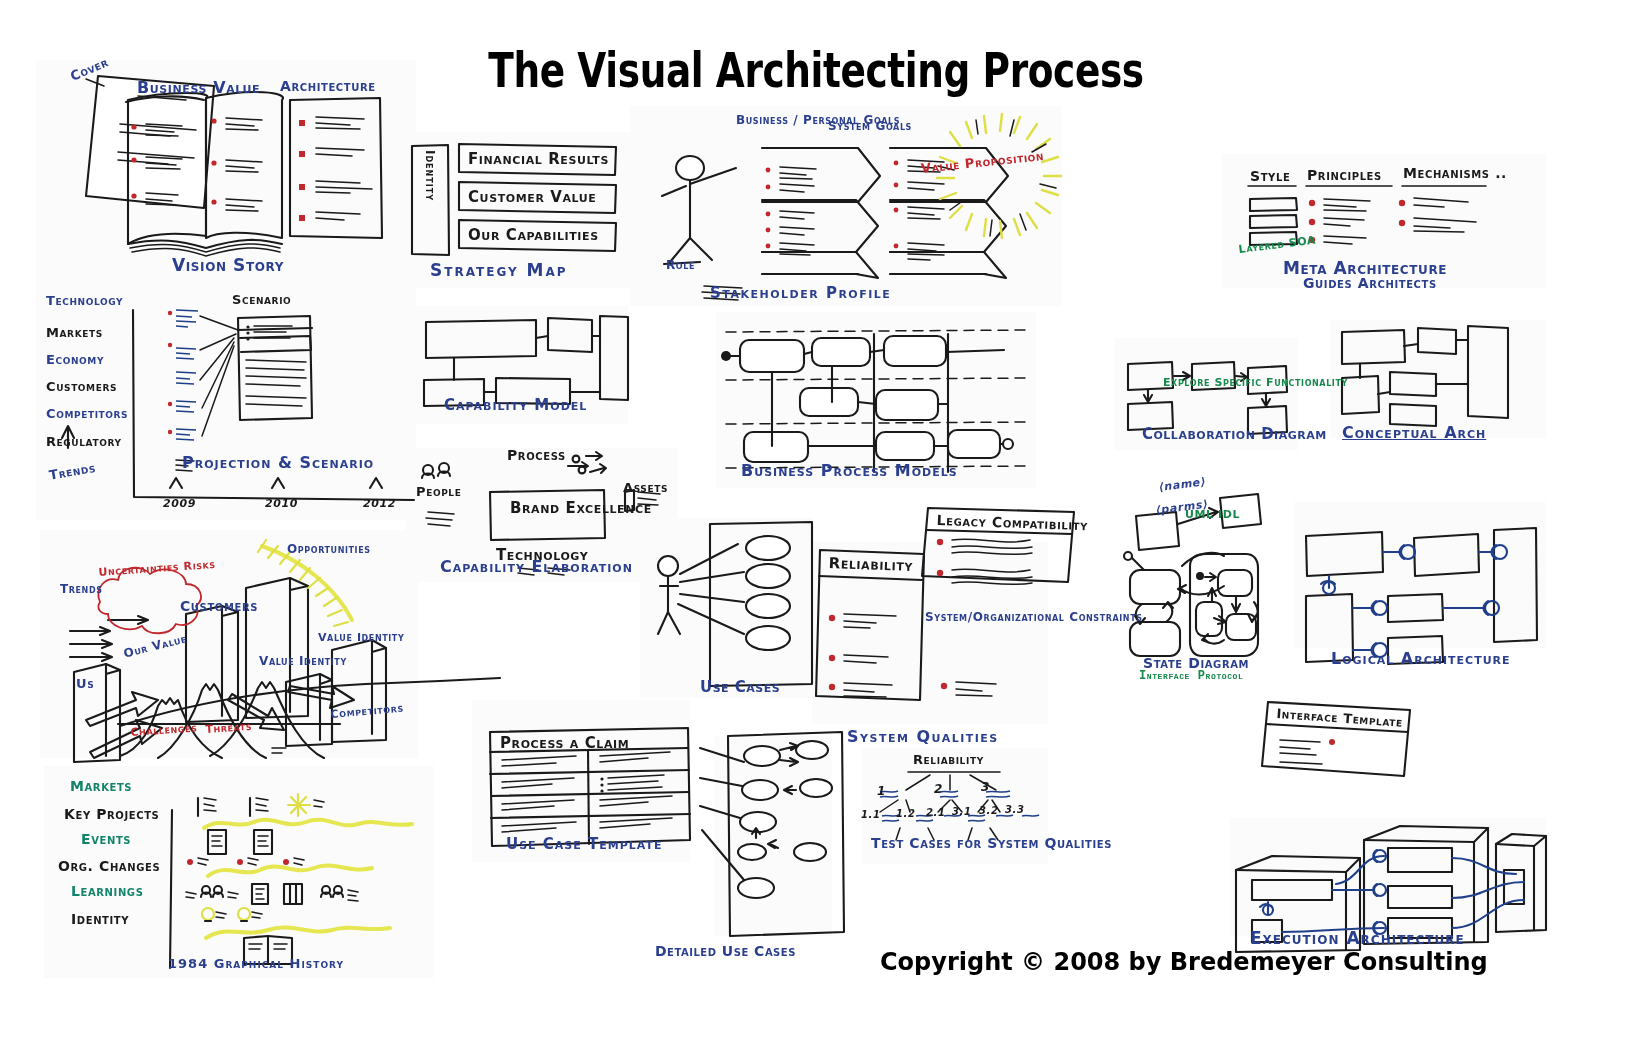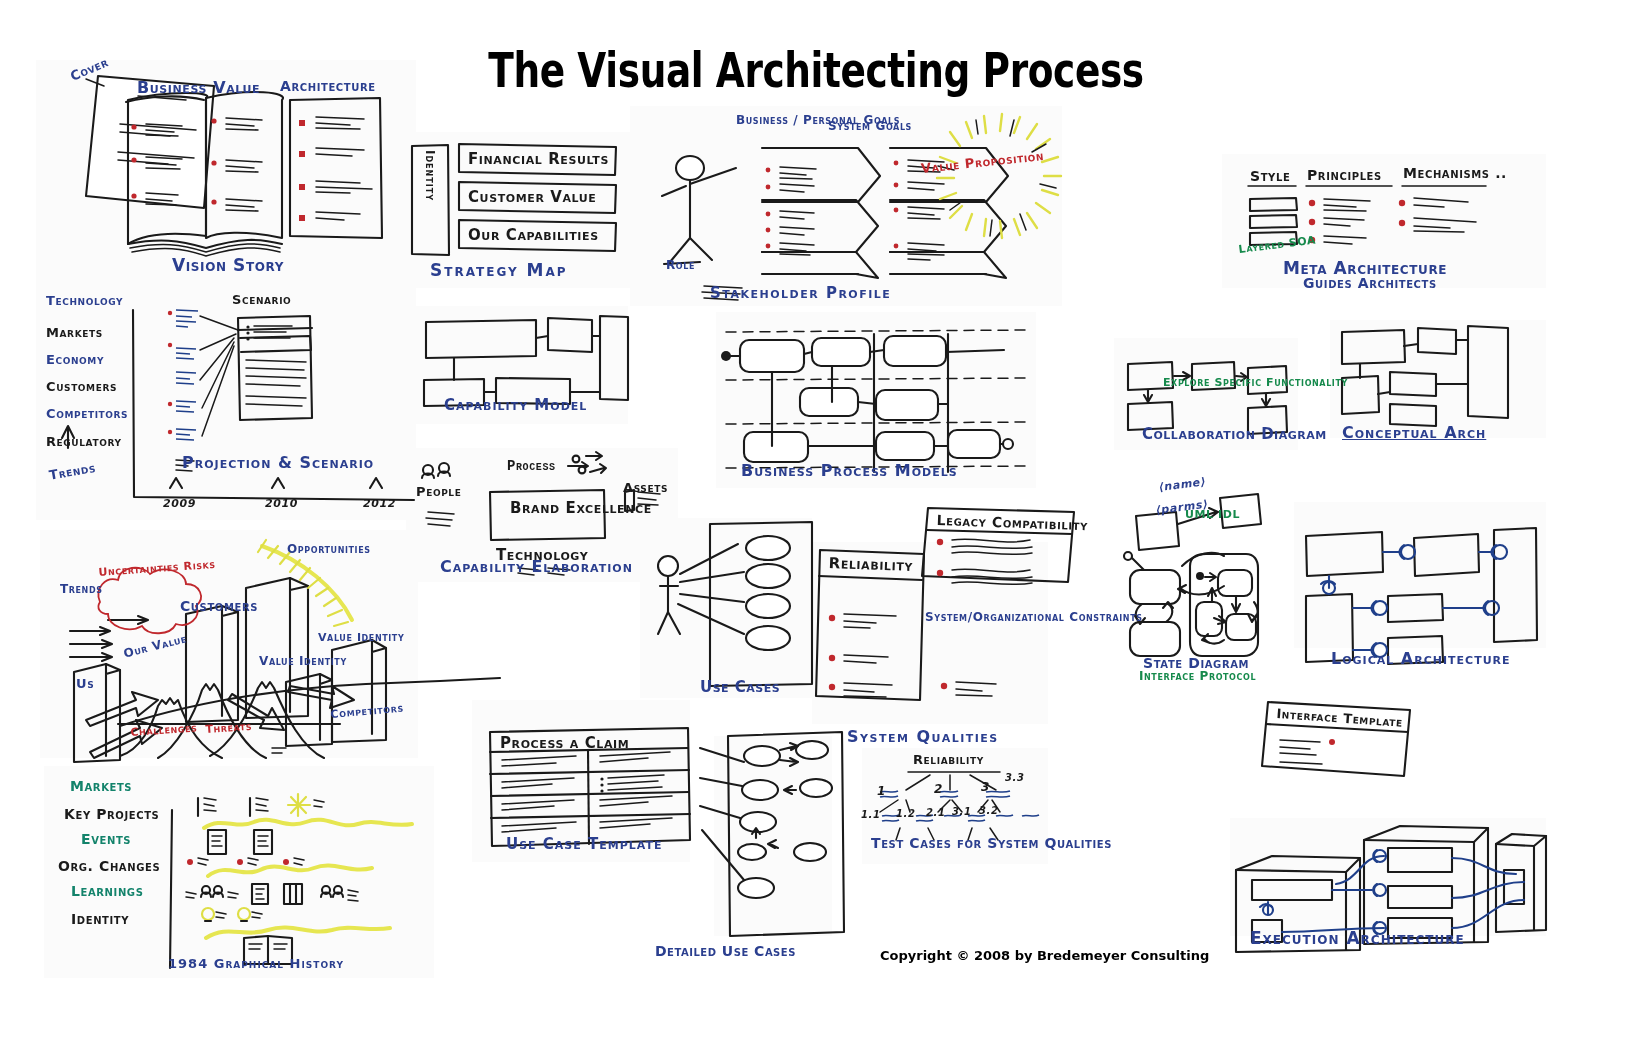--- a/index.html
+++ b/index.html
@@ -20,21 +20,21 @@
     font-size:48px;
     letter-spacing:-0.5px;
     color:#000000;
     transform:scaleX(0.78);
     transform-origin:center top;
     white-space:nowrap;
   }
   .copyright {
     position:absolute; left:880px; top:948px;
     font-family:"DejaVu Sans", sans-serif;
-    font-weight:bold; font-size:13px; color:#000000;
+    font-weight:bold; font-size:24px; color:#000000;
     white-space:nowrap;
   }
 
   
   .hw {
     position:absolute;
     font-family:"DejaVu Sans", sans-serif;
     font-weight:600;
     color:#2b3f8f;
     white-space:nowrap;
@@ -689,21 +689,21 @@
 <div class="hw blk sc s13" style="left:46px; top:434px;">Regulatory</div>
 <div class="hw sc s13" style="left:48px; top:468px; transform:rotate(-10deg);">Trends</div>
 <div class="hw blk sc s13" style="left:232px; top:292px;">Scenario</div>
 <div class="hw sc s16" style="left:182px; top:453px; letter-spacing:1px;">Projection &amp; Scenario</div>
 <div class="hw blk s11" style="left:163px; top:497px;">2009</div>
 <div class="hw blk s11" style="left:265px; top:497px;">2010</div>
 <div class="hw blk s11" style="left:363px; top:497px;">2012</div>
 
 <div class="hw sc s15" style="left:444px; top:396px; letter-spacing:1px;">Capability Model</div>
 
-<div class="hw blk sc s14" style="left:507px; top:458px;font-family:Liberation Mono, monospace;">Process</div>
+<div class="hw blk sc s14" style="left:507px; top:447px;">Process</div>
 <div class="hw blk sc s13" style="left:416px; top:484px;">People</div>
 <div class="hw blk sc s13" style="left:616px; top:480px;margin-left:7px;">Assets</div>
 <div class="hw blk sc s15" style="left:510px; top:499px; white-space:pre-line; line-height:19px; text-align:center;">Brand Excellence</div>
 <div class="hw blk sc s15" style="left:496px; top:546px;">Technology</div>
 <div class="hw sc s16" style="left:440px; top:557px; letter-spacing:1px;">Capability Elaboration</div>
 
 <div class="hw sc s16" style="left:741px; top:461px; letter-spacing:1px;">Business Process Models</div>
 
 <div class="hw grn sc s11" style="left:1163px; top:376px; white-space:pre-line; line-height:13px;">Explore Specific Functionality</div>
 <div class="hw sc s15" style="left:1118px; top:425px; letter-spacing:0.5px;margin-left:24px;">Collaboration Diagram</div>
@@ -734,36 +734,36 @@
 
 <div class="hw blk sc s14" style="left:937px; top:512px; transform:rotate(2deg);">Legacy Compatibility</div>
 <div class="hw blk sc s15" style="left:829px; top:554px; transform:rotate(2deg);">Reliability</div>
 <div class="hw sc s12" style="left:925px; top:610px; white-space:pre-line; line-height:14px; text-align:center;">System/Organizational Constraints</div>
 <div class="hw sc s16" style="left:847px; top:718px; letter-spacing:1.5px;margin-top:9px;">System Qualities</div>
 
 <div class="hw s11" style="left:1158px; top:481px; transform:rotate(-7deg);">⟨name⟩</div>
 <div class="hw s11" style="left:1155px; top:504px; transform:rotate(-7deg);">⟨parms⟩</div>
 <div class="hw grn sc s11" style="left:1185px; top:509px; white-space:pre-line; line-height:12px;">UML IDL</div>
 <div class="hw sc s14" style="left:1143px; top:655px;">State Diagram</div>
-<div class="hw grn sc s12" style="left:1139px; top:669px;">Interface Protocol</div>
+<div class="hw grn sc s12" style="left:1139px; top:669px;font-family:Liberation Mono, monospace;">Interface Protocol</div>
 
 <div class="hw sc s16" style="left:1331px; top:649px; letter-spacing:1px;">Logical Architecture</div>
 
 <div class="hw blk sc s13" style="left:1277px; top:706px; transform:rotate(4deg);">Interface Template</div>
 
 <div class="hw blk sc s15" style="left:500px; top:734px;">Process a Claim</div>
 <div class="hw sc s15" style="left:506px; top:835px; letter-spacing:1px;">Use Case Template</div>
 
 <div class="hw sc s14" style="left:655px; top:943px; letter-spacing:0.5px;">Detailed Use Cases</div>
 
 <div class="hw blk sc s13" style="left:913px; top:752px;">Reliability</div>
 <div class="hw blk s12" style="left:877px; top:784px;">1</div>
 <div class="hw blk s12" style="left:934px; top:782px;">2</div>
 <div class="hw blk s12" style="left:981px; top:780px;">3</div>
 <div class="hw blk s10" style="left:861px; top:809px;">1.1</div>
 <div class="hw blk s10" style="left:896px; top:808px;">1.2</div>
 <div class="hw blk s10" style="left:926px; top:807px;">2.1</div>
 <div class="hw blk s10" style="left:952px; top:806px;">3.1</div>
 <div class="hw blk s10" style="left:979px; top:805px;">3.2</div>
-<div class="hw blk s10" style="left:1005px; top:772px;">3.3</div>
+<div class="hw blk s10" style="left:1005px; top:804px;">3.3</div>
 <div class="hw sc s14" style="left:871px; top:835px; white-space:pre-line; line-height:17px; text-align:center;">Test Cases for System Qualities</div>
 
 <div class="hw sc s17" style="left:1250px; top:928px; letter-spacing:1px;">Execution Architecture</div>
 
 </body></html>

